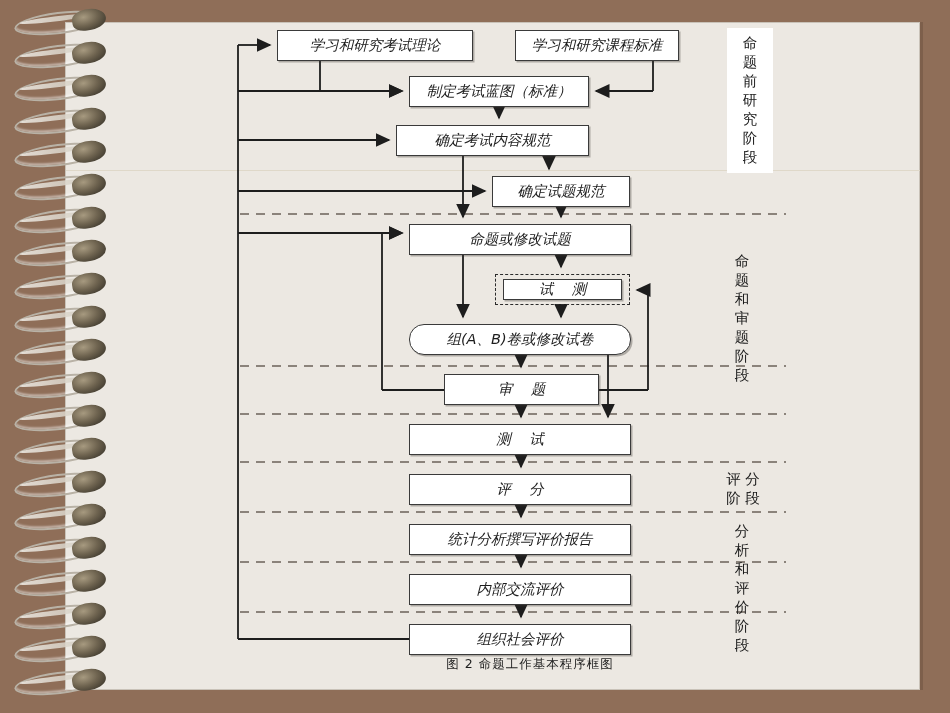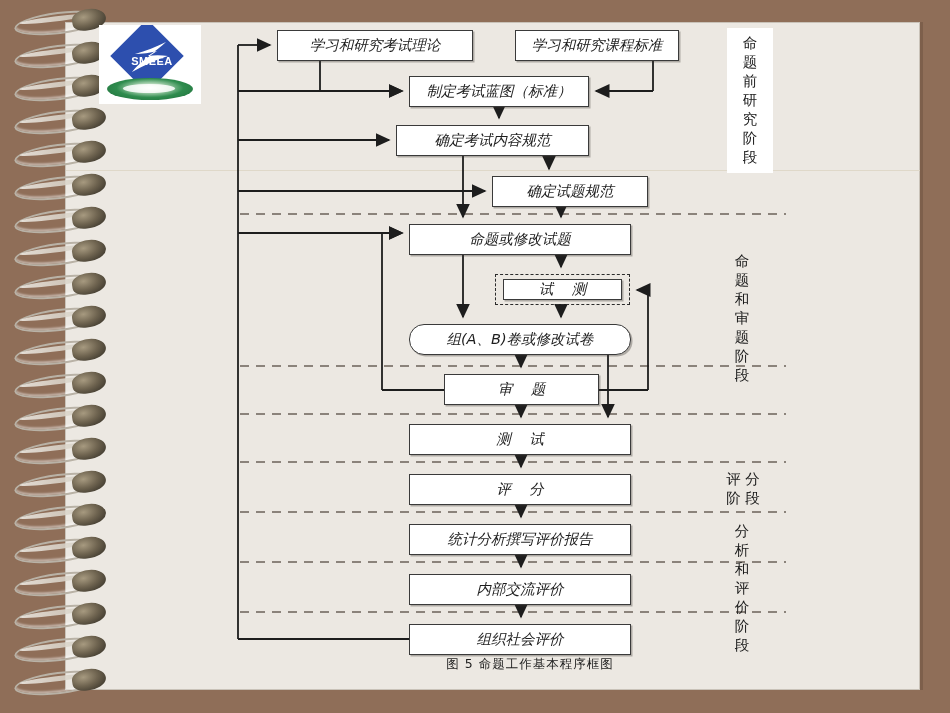--- a/index.html
+++ b/index.html
@@ -215,29 +215,20 @@
       <div class="coil" style="top: 635px;">
         <div class="wire"></div>
         <div class="bead"></div>
       </div>
       <div class="coil" style="top: 668px;">
         <div class="wire"></div>
         <div class="bead"></div>
       </div>
     </div>
 
-  <div class="logo-box">
-    <div class="logo-diamond"></div>
-    <svg class="logo-swoosh" viewBox="0 0 48 38">
-      <path d="M40 3 C30 8 20 12 9 15 C16 15 24 14 31 12 C22 18 13 24 6 33 C17 27 29 21 42 17 C35 16 28 16 22 17 C29 12 35 8 40 3 Z" fill="#ffffff"></path>
-    </svg>
-    <div class="logo-text">SMEEA</div>
-    <div class="logo-ellipse"></div>
-    <div class="logo-ellipse-in"></div>
-  </div>
 
   <div class="chart">
     <svg class="wires">
       <defs>
         <marker id="ah" markerWidth="9" markerHeight="9" refX="7.5" refY="4.5" orient="auto">
           <path d="M0,0.6 L8.4,4.5 L0,8.4 z" fill="#1d1d1d"></path>
         </marker>
       </defs>
       <g stroke="#1d1d1d" stroke-width="1.8" fill="none">
 
@@ -302,21 +293,21 @@
 
         <line x1="521" y1="605" x2="521" y2="617" marker-end="url(#ah)"></line>
       </g>
     </svg>
 
     <div id="nodes">
         <div class="node" style="left: 277px; top: 30px; width: 196px; height: 31px;">学习和研究考试理论</div>
         <div class="node" style="left: 515px; top: 30px; width: 164px; height: 31px;">学习和研究课程标准</div>
         <div class="node" style="left: 409px; top: 76px; width: 180px; height: 31px;">制定考试蓝图（标准）</div>
         <div class="node" style="left: 396px; top: 125px; width: 193px; height: 31px;">确定考试内容规范</div>
-        <div class="node" style="left: 492px; top: 176px; width: 156px; height: 31px;">确定试题规范</div>
+        <div class="node" style="left: 492px; top: 176px; width: 138px; height: 31px;">确定试题规范</div>
         <div class="node" style="left: 409px; top: 224px; width: 222px; height: 31px;">命题或修改试题</div>
         <div class="node dashwrap" style="left: 495px; top: 274px; width: 135px; height: 31px;"><div class="inner">试    测</div></div>
         <div class="node" style="left: 409px; top: 324px; width: 222px; height: 31px; border-radius: 15px;">组(A、B)卷或修改试卷</div>
         <div class="node" style="left: 444px; top: 374px; width: 155px; height: 31px;">审    题</div>
         <div class="node" style="left: 409px; top: 424px; width: 222px; height: 31px;">测    试</div>
         <div class="node" style="left: 409px; top: 474px; width: 222px; height: 31px;">评    分</div>
         <div class="node" style="left: 409px; top: 524px; width: 222px; height: 31px;">统计分析撰写评价报告</div>
         <div class="node" style="left: 409px; top: 574px; width: 222px; height: 31px;">内部交流评价</div>
         <div class="node" style="left: 409px; top: 624px; width: 222px; height: 31px;">组织社会评价</div>
       </div>
@@ -348,16 +339,16 @@
           <span>分</span>
           <span>析</span>
           <span>和</span>
           <span>评</span>
           <span>价</span>
           <span>阶</span>
           <span>段</span>
         </div>
       </div>
 
-    <div class="caption">图 5  命题工作基本程序框图</div>
+    <div class="caption">图 2  命题工作基本程序框图</div>
   </div>
 
 </div>
 
 </body></html>

